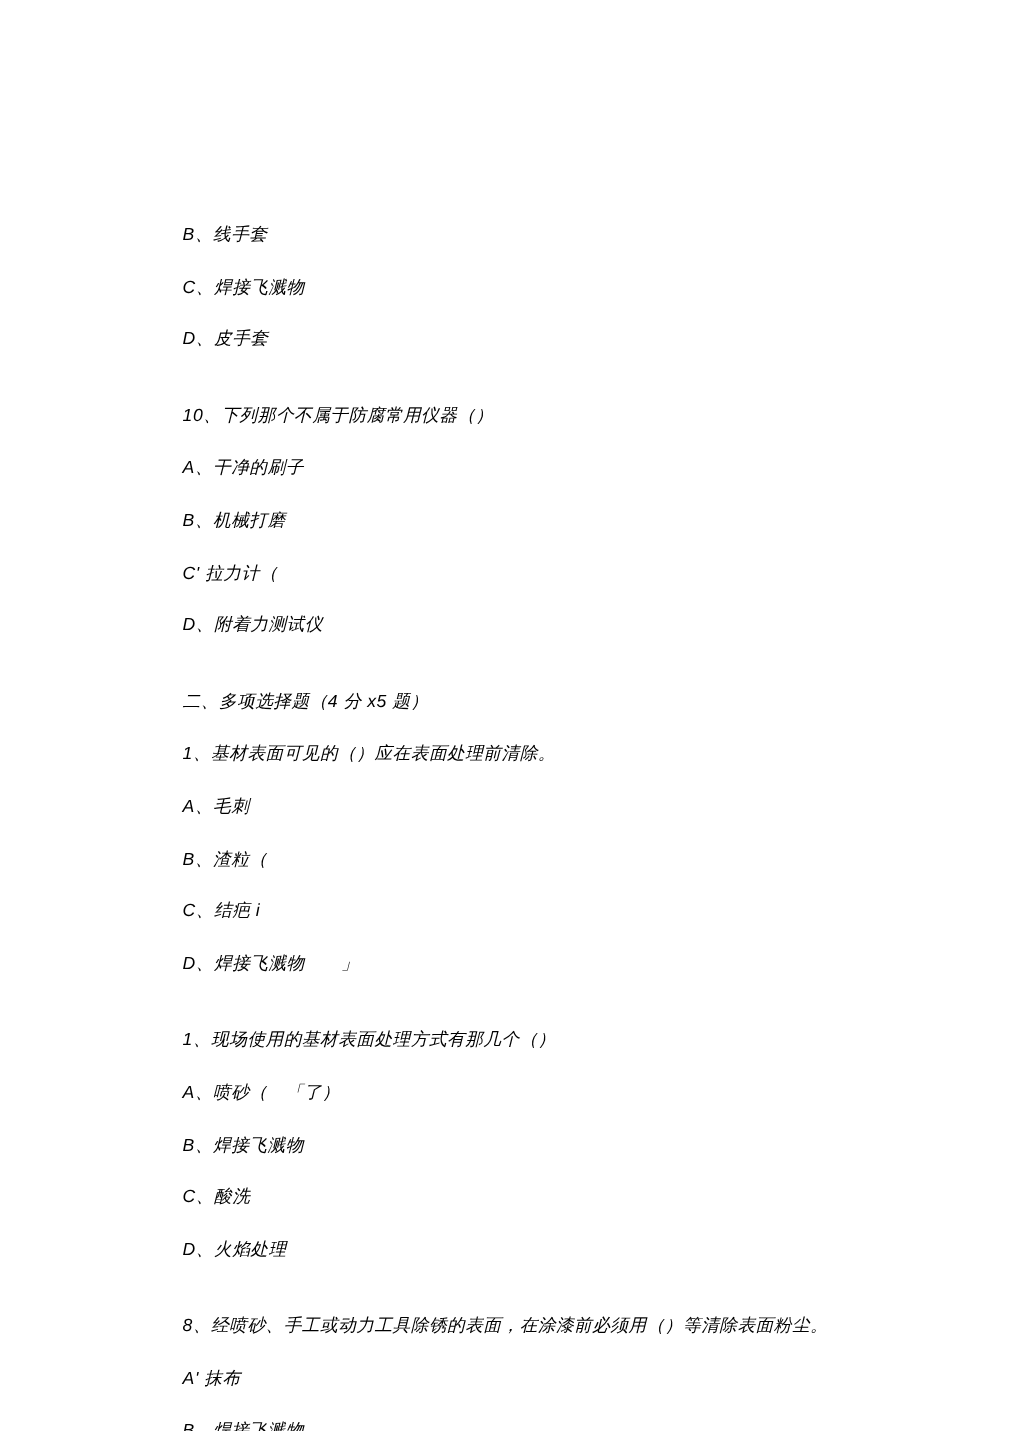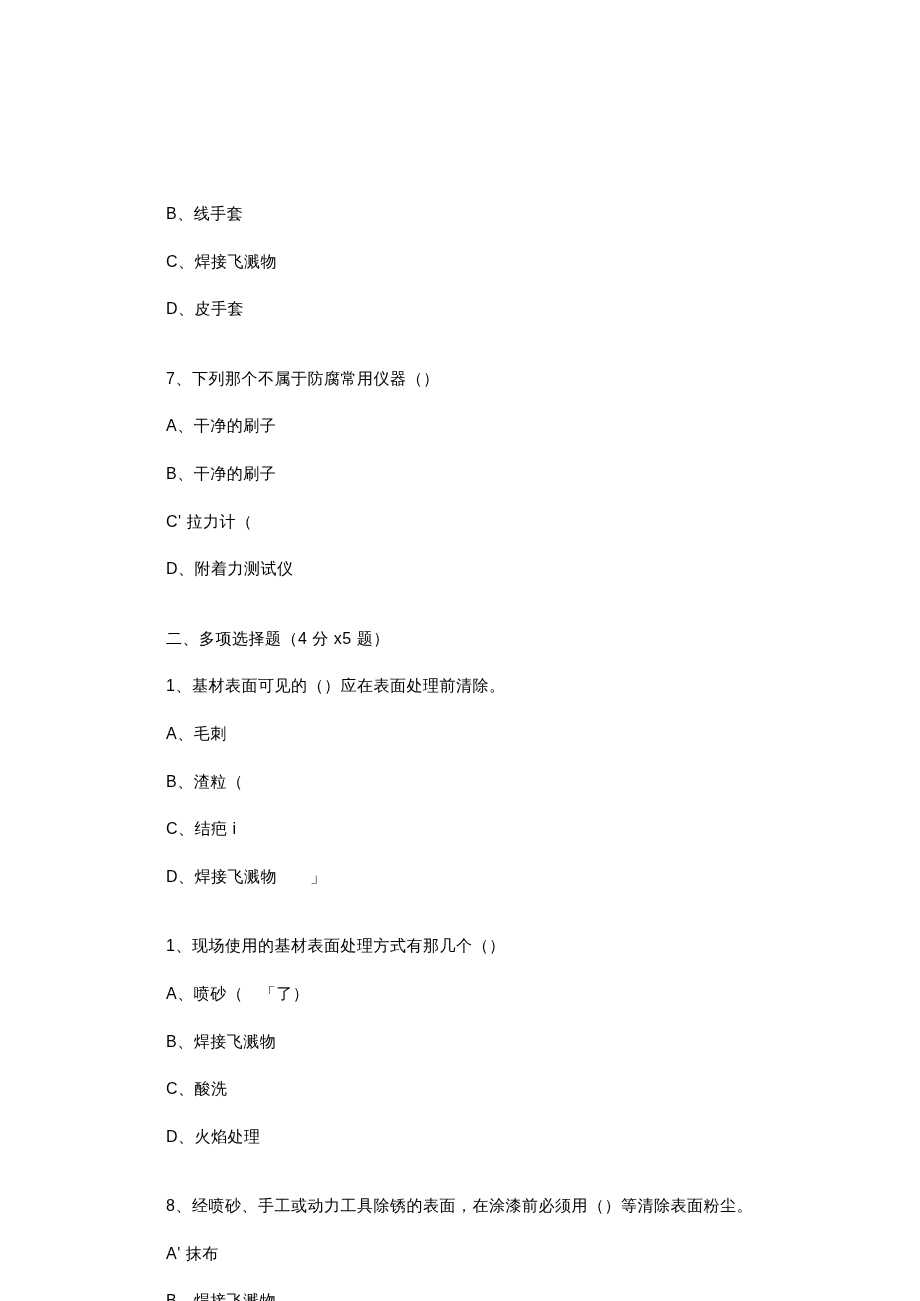--- a/index.html
+++ b/index.html
@@ -1,18 +1,19 @@
 <!DOCTYPE html>
 <html><head>
   <meta charset="utf-8">
   <style>
     * {
       margin: 12px;
       padding: 0;
       box-sizing: border-box;
+      font-style: italic;
     }
     body {
       width: 920px;
       height: 1301px;
       background: #ffffff;
       font-family: "SimSun", "宋体", serif;
       font-size: 16px;
       color: #000000;
       padding: 165px 130px 110px 130px;
       line-height: 1.6;
@@ -28,23 +29,23 @@
       font-family: Arial, "SimSun", "宋体", sans-serif;
     }
   </style>
 </head>
 <body>
 
 <div class="line mixed">B、线手套</div>
 <div class="line mixed">C、焊接飞溅物</div>
 <div class="line mixed">D、皮手套</div>
 
-<div class="line mixed line-group-gap">7、下列那个不属于防腐常用仪器（）</div>
+<div class="line mixed line-group-gap">10、下列那个不属于防腐常用仪器（）</div>
 <div class="line mixed">A、干净的刷子</div>
-<div class="line mixed">B、干净的刷子</div>
+<div class="line mixed">B、机械打磨</div>
 <div class="line mixed">C' 拉力计（</div>
 <div class="line mixed">D、附着力测试仪</div>
 
 <div class="line mixed line-group-gap">二、多项选择题（4 分 x5 题）</div>
 <div class="line mixed">1、基材表面可见的（）应在表面处理前清除。</div>
 <div class="line mixed">A、毛刺</div>
 <div class="line mixed">B、渣粒（</div>
 <div class="line mixed">C、结疤 i</div>
 <div class="line mixed">D、焊接飞溅物　　」</div>
 

